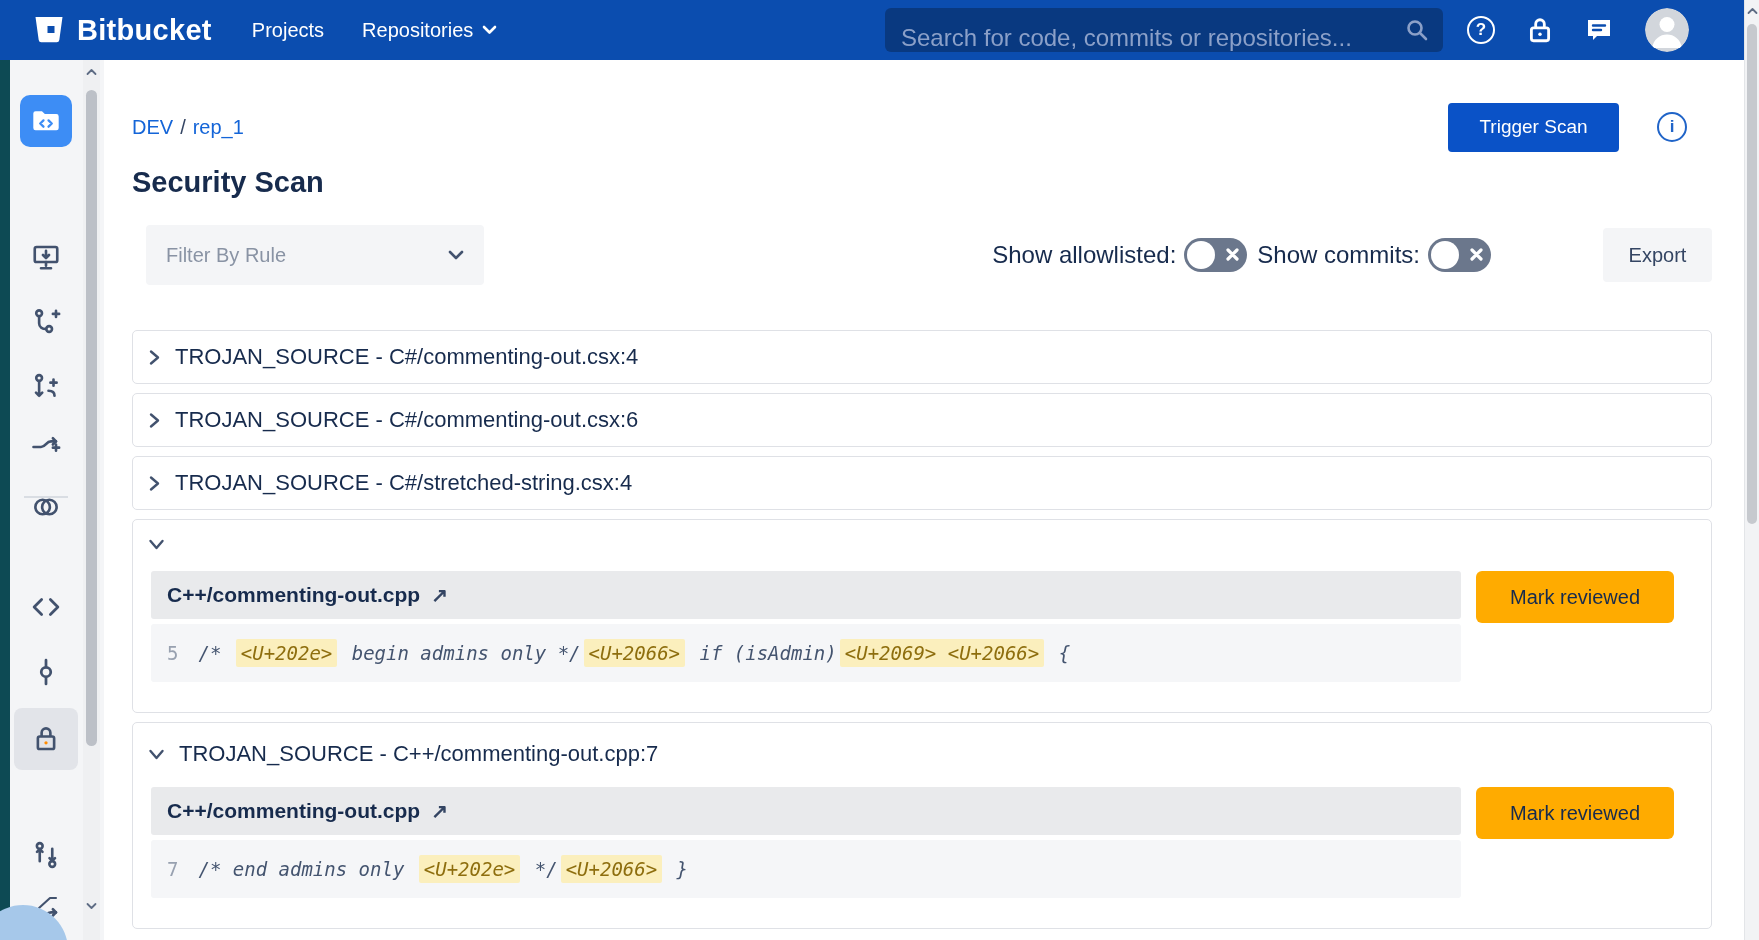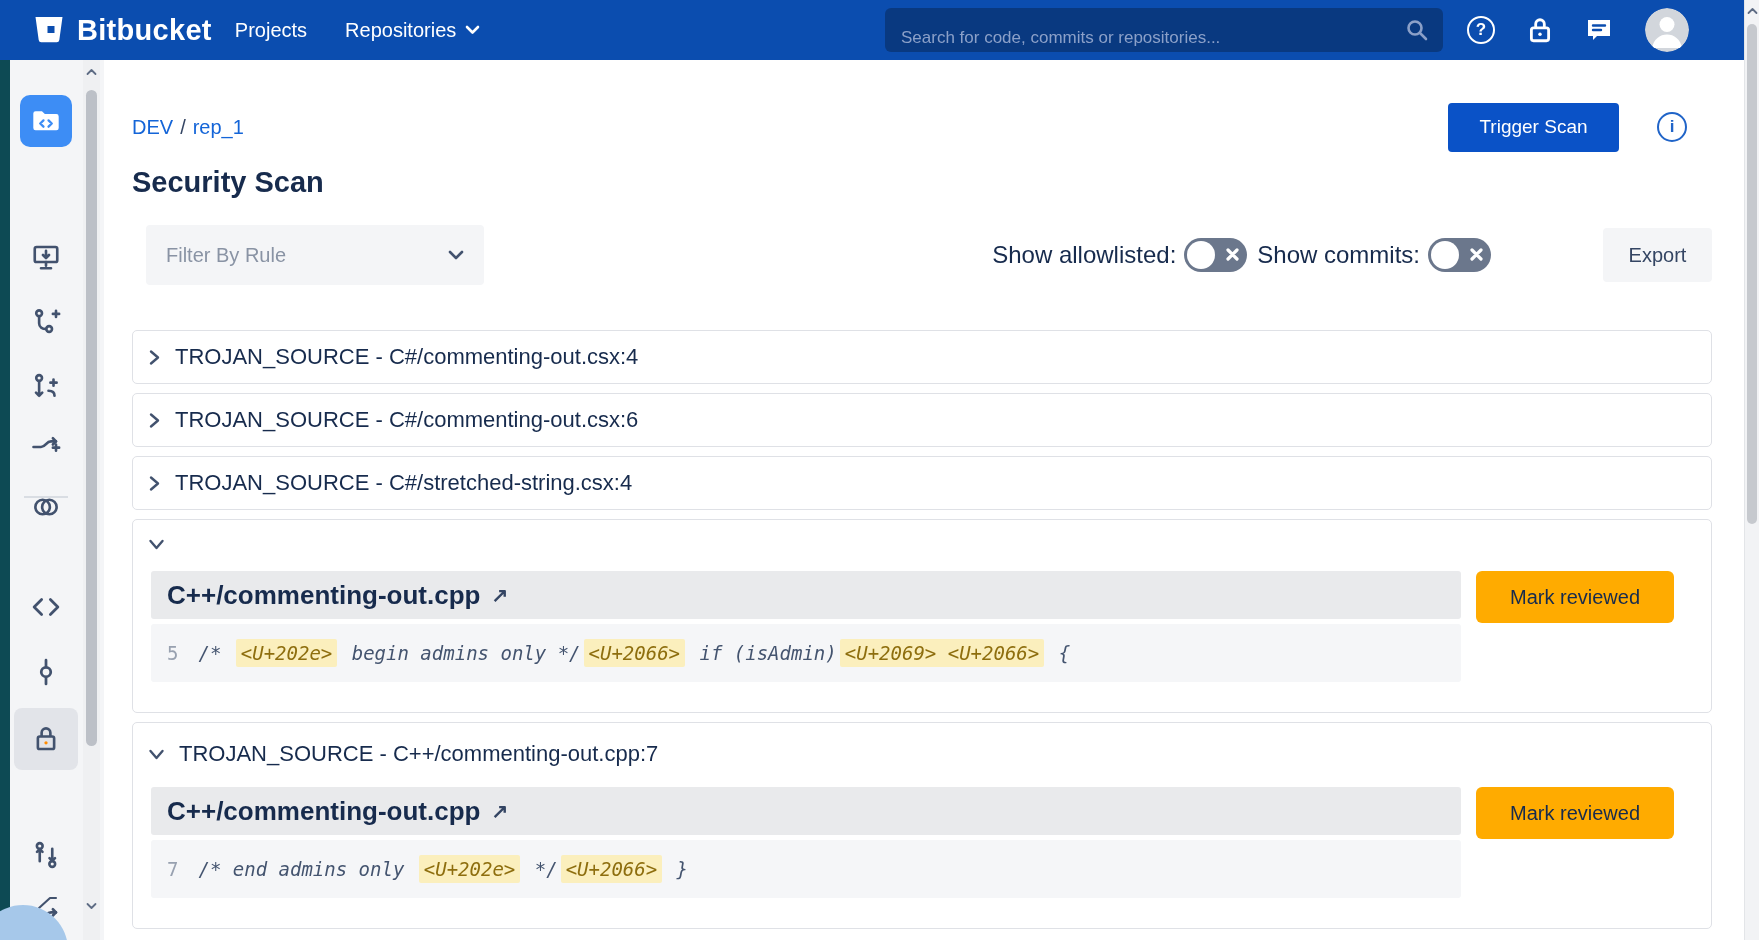--- a/index.html
+++ b/index.html
@@ -13,25 +13,25 @@
        font-family:"Liberation Sans", sans-serif;color:var(--dark);}
   svg{display:block;}
 
   
   .navbar{position:absolute;left:0;top:0;width:1759px;height:60px;background:var(--navbar);
           display:flex;align-items:center;z-index:5;}
   .brand{display:flex;align-items:center;gap:13px;margin-left:34px;cursor:pointer;}
   .brand-text{color:#fff;font-size:29px;font-weight:700;letter-spacing:.3px;}
   .nav-link{color:#fff;font-size:20px;margin-left:38px;display:flex;align-items:center;gap:9px;
             text-decoration:none;cursor:pointer;}
-  .nav-link:first-of-type{margin-left:23px;text-align:center;}
+  .nav-link:first-of-type{margin-left:40px;text-align:center;}
   .search-box{position:absolute;left:885px;top:8px;width:558px;height:44px;background:var(--searchbg);
               border-radius:6px;display:flex;align-items:center;}
   .search-box input{flex:1;height:100%;background:transparent;border:none;outline:none;
-                    color:#D6E0F2;font-size:17px;padding:16px 46px 0 16px;font-family:inherit;}
+                    color:#D6E0F2;font-size:24px;padding:16px 46px 0 16px;font-family:inherit;}
   .search-box input::placeholder{color:#8BA0C8;opacity:1;}
   .search-glass{position:absolute;right:14px;top:10px;}
   .nav-icons{position:absolute;left:1467px;top:0;height:60px;display:flex;align-items:center;gap:32px;}
   .help-bubble{width:28px;height:28px;border:2.5px solid #fff;border-radius:50%;color:#fff;
                display:flex;align-items:center;justify-content:center;font-size:17px;font-weight:700;cursor:pointer;}
   .avatar-wrap{width:44px;height:44px;border-radius:50%;overflow:hidden;cursor:pointer;}
 
   
   .page-scrollbar{position:absolute;right:0;top:0;width:15px;height:940px;background:#F2F3F5;
                   border-left:1px solid #E3E5E8;z-index:6;}
@@ -90,21 +90,21 @@
   .card{border:1px solid var(--border);border-radius:5px;background:#fff;width:1580px;}
   .card.collapsed{height:54px;display:flex;align-items:center;padding-left:15px;gap:14px;cursor:pointer;}
   .chev{color:var(--icon);flex:none;}
   .card-title{font-size:22px;color:var(--dark);}
   .card.expanded{padding-bottom:30px;}
   .card-head{display:flex;align-items:center;gap:14px;padding:18px 0 0 15px;cursor:pointer;}
   .card-body{display:flex;align-items:flex-start;margin:20px 0 0 18px;}
   .code-col{width:1310px;}
   .file-bar{height:48px;background:#E9EAEC;border-radius:3px;display:flex;align-items:center;
             padding:0 16px;gap:11px;}
-  .file-name{font-weight:700;font-size:26px;color:var(--dark);}
+  .file-name{font-weight:700;font-size:21px;color:var(--dark);}
   .ext-arrow{font-size:20px;font-weight:700;color:#344563;cursor:pointer;}
   .code-block{margin-top:5px;background:#F5F6F8;border-radius:3px;display:flex;align-items:center;
               padding:18px 16px;gap:20px;}
   .lineno{font-family:"DejaVu Sans Mono", monospace;font-size:19px;color:#98A1B0;flex:none;}
   .code-line{font-family:"DejaVu Sans Mono", monospace;font-size:19px;font-style:italic;
              color:#44546F;white-space:pre;}
   .hl{background:var(--hl);color:var(--hltext);padding:3px 5px;margin:0 3px;border-radius:2px;}
   .action-col{margin-left:15px;}
   .mark-btn{width:198px;height:52px;background:var(--orange);border:none;border-radius:6px;
             font-size:20px;color:var(--dark);font-family:inherit;cursor:pointer;}

